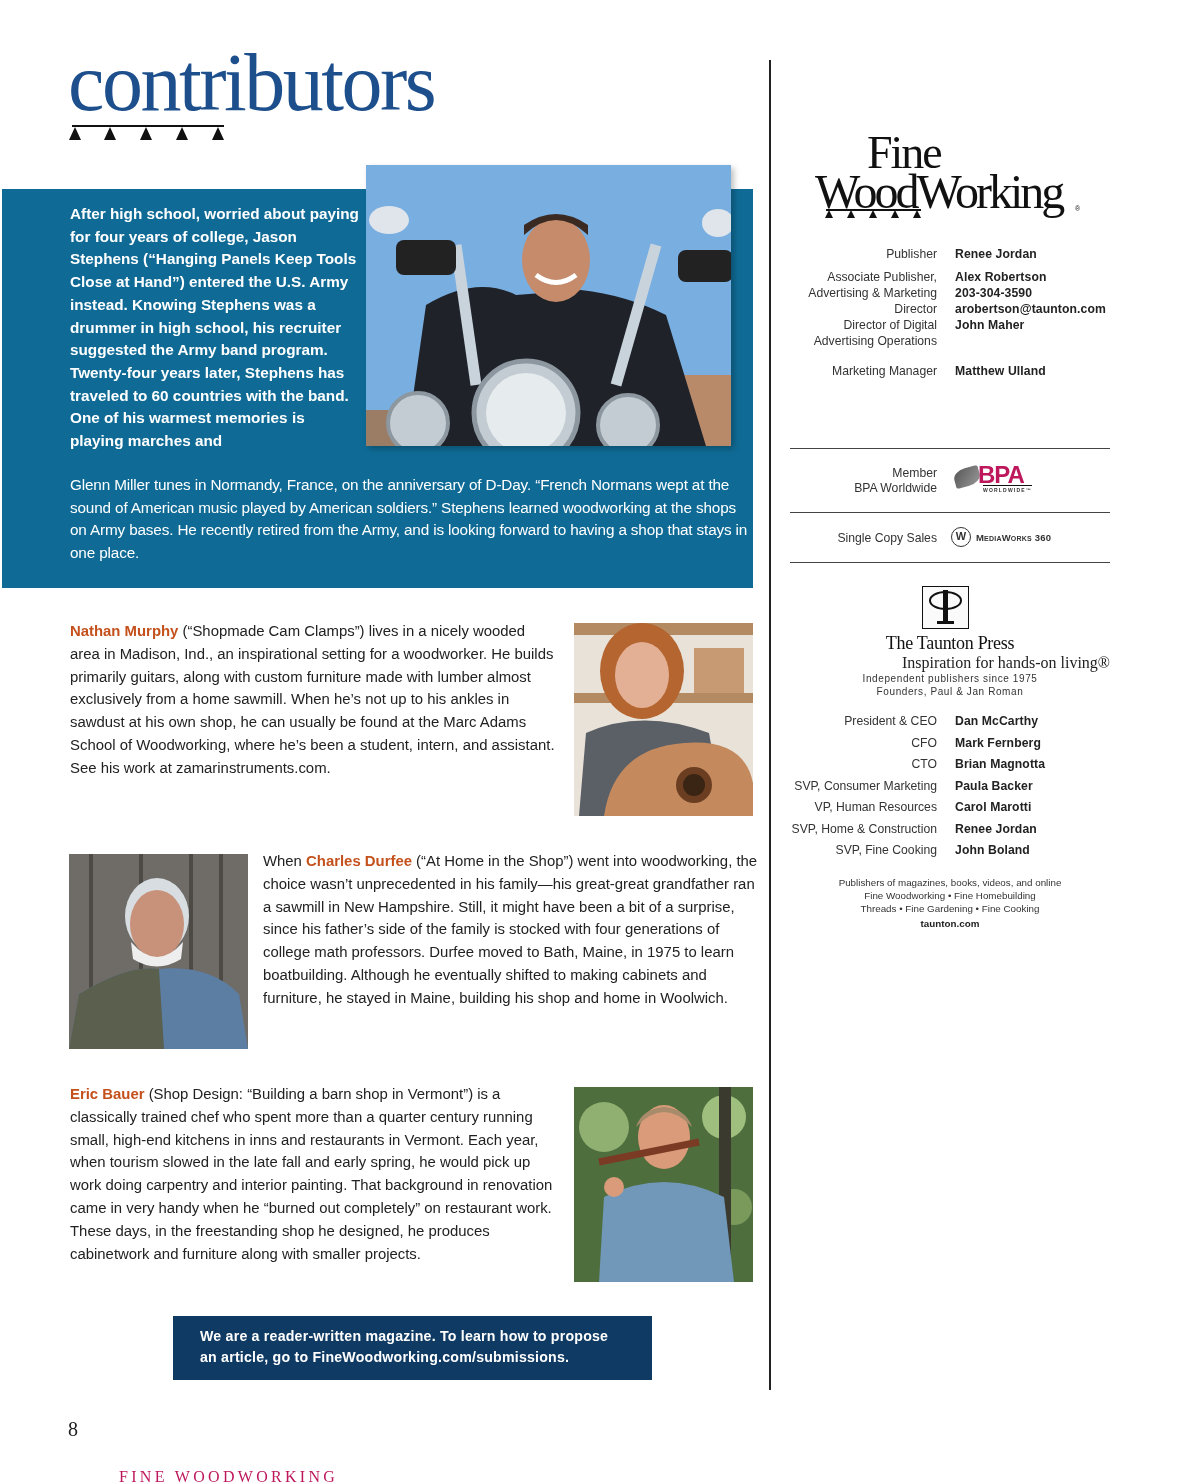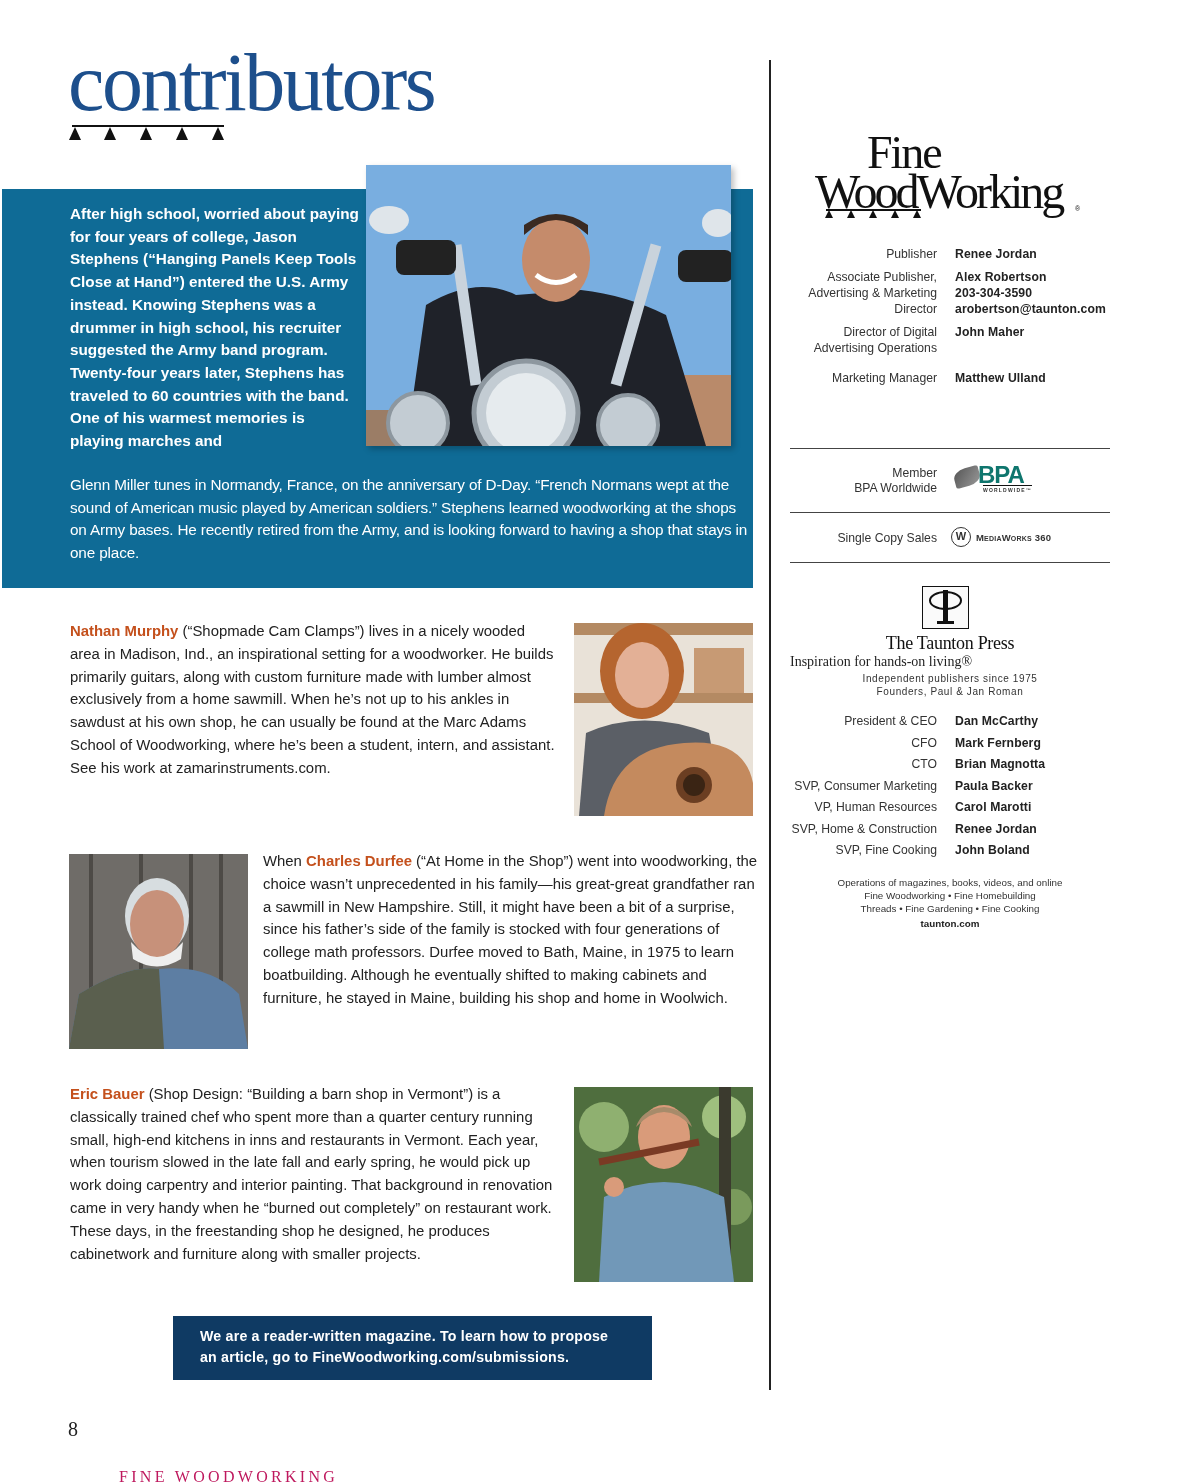--- a/index.html
+++ b/index.html
@@ -67,33 +67,33 @@
     .mast-table { left: 790px; width: 320px; }
     .mast-row { display: flex; }
     .mast-role { width: 147px; text-align: right; color: #333; font-size: 12.2px; line-height: 16px; padding-right: 0; }
     .mast-val { padding-left: 18px; color: #222; font-size: 12.2px; line-height: 16px; font-weight: bold; letter-spacing: 0.1px; }
 
     .hrule { left: 790px; width: 320px; height: 1px; background: #444; }
 
     .bpa-label { left: 790px; top: 466px; width: 147px; text-align: right; font-size: 12.2px; line-height: 15px; color: #333; }
     .bpa-logo { left: 954px; top: 462px; }
     .bpa-swoosh { position: absolute; left: 0; top: 6px; width: 26px; height: 18px; border-radius: 50% 10% 50% 10%; background: linear-gradient(135deg, #555, #999); transform: rotate(-15deg); }
-    .bpa-text { position: absolute; left: 24px; top: -1px; font-weight: bold; font-size: 24px; letter-spacing: -1px; color: #0f766e; }
+    .bpa-text { position: absolute; left: 24px; top: -1px; font-weight: bold; font-size: 24px; letter-spacing: -1px; color: #be185d; }
     .bpa-sub { position: absolute; left: 29px; top: 23px; font-size: 5px; font-weight: bold; letter-spacing: 1.2px; color: #333; border-top: 1px solid #111; padding-top: 1px; }
 
     .scs-label { left: 790px; top: 531px; width: 147px; text-align: right; font-size: 12.2px; color: #333; }
     .mw-icon { left: 951px; top: 527px; width: 20px; height: 20px; border: 1.5px solid #333; border-radius: 50%; font-size: 11px; text-align: center; line-height: 17px; color: #333; font-weight: bold; }
     .mw-text { left: 976px; top: 532px; font-size: 9.5px; font-weight: bold; color: #333; letter-spacing: 0.2px; font-variant: small-caps; }
 
     .taunton-logo { left: 922px; top: 586px; width: 47px; height: 43px; border: 1.5px solid #111; background: #fafafa; }
     .taunton-logo .ring { position: absolute; left: 6px; top: 4px; width: 33px; height: 19px; border: 2.5px solid #111; border-radius: 50%; }
     .taunton-logo .stem { position: absolute; left: 20px; top: 3px; width: 5px; height: 33px; background: #111; }
     .taunton-logo .base { position: absolute; left: 14px; top: 34px; width: 17px; height: 3px; background: #111; }
     .taunton-name { left: 790px; top: 633px; width: 320px; text-align: center; font-family: "Liberation Serif", serif; font-size: 18px; color: #111; letter-spacing: -0.3px; }
-    .taunton-tag { left: 790px; top: 654px; width: 320px; text-align: left; font-family: "Liberation Serif", serif; font-size: 14px; color: #222; }
+    .taunton-tag { left: 790px; top: 654px; width: 320px; text-align: right; font-family: "Liberation Serif", serif; font-size: 16px; color: #222; }
     .taunton-since { left: 790px; top: 672px; width: 320px; text-align: center; font-size: 10px; line-height: 13px; color: #333; letter-spacing: 0.6px; }
 
     .pubs { left: 790px; top: 876px; width: 320px; text-align: center; font-size: 9.8px; line-height: 13px; color: #333; }
     .pubs .site { font-weight: bold; color: #222; }
   </style>
 </head>
 <body>
 
 <div class="abs page-title">contributors</div>
 <div class="abs title-rule"></div>
@@ -204,21 +204,21 @@
 
 <div class="abs mast-table" style="top:246px">
   <div class="mast-row" style="margin-bottom:7px">
     <div class="mast-role">
         <div>Publisher</div>
       </div>
     <div class="mast-val">
         <div>Renee Jordan</div>
       </div>
   </div>
-  <div class="mast-row" style="margin-bottom:7px">
+  <div class="mast-row" style="">
     <div class="mast-role">
       <div>Associate Publisher,</div>
       <div>Advertising &amp; Marketing</div>
       <div>Director</div>
     </div>
     <div class="mast-val">
       <div>Alex Robertson</div>
       <div>203-304-3590</div>
       <div>arobertson@taunton.com</div>
     </div>
@@ -301,17 +301,17 @@
     <div class="mast-role" style="white-space:nowrap">SVP, Home &amp; Construction</div>
     <div class="mast-val">Renee Jordan</div>
   </div>
   <div class="mast-row" style="height:21.5px">
     <div class="mast-role">SVP, Fine Cooking</div>
     <div class="mast-val">John Boland</div>
   </div>
 </div>
 
 <div class="abs pubs">
-  <div>Operations of magazines, books, videos, and online</div>
+  <div>Publishers of magazines, books, videos, and online</div>
   <div>Fine Woodworking  •  Fine Homebuilding</div>
   <div>Threads  •  Fine Gardening  •  Fine Cooking</div>
   <div class="site" style="margin-top:2px">taunton.com</div>
 </div>
 
 </body></html>

